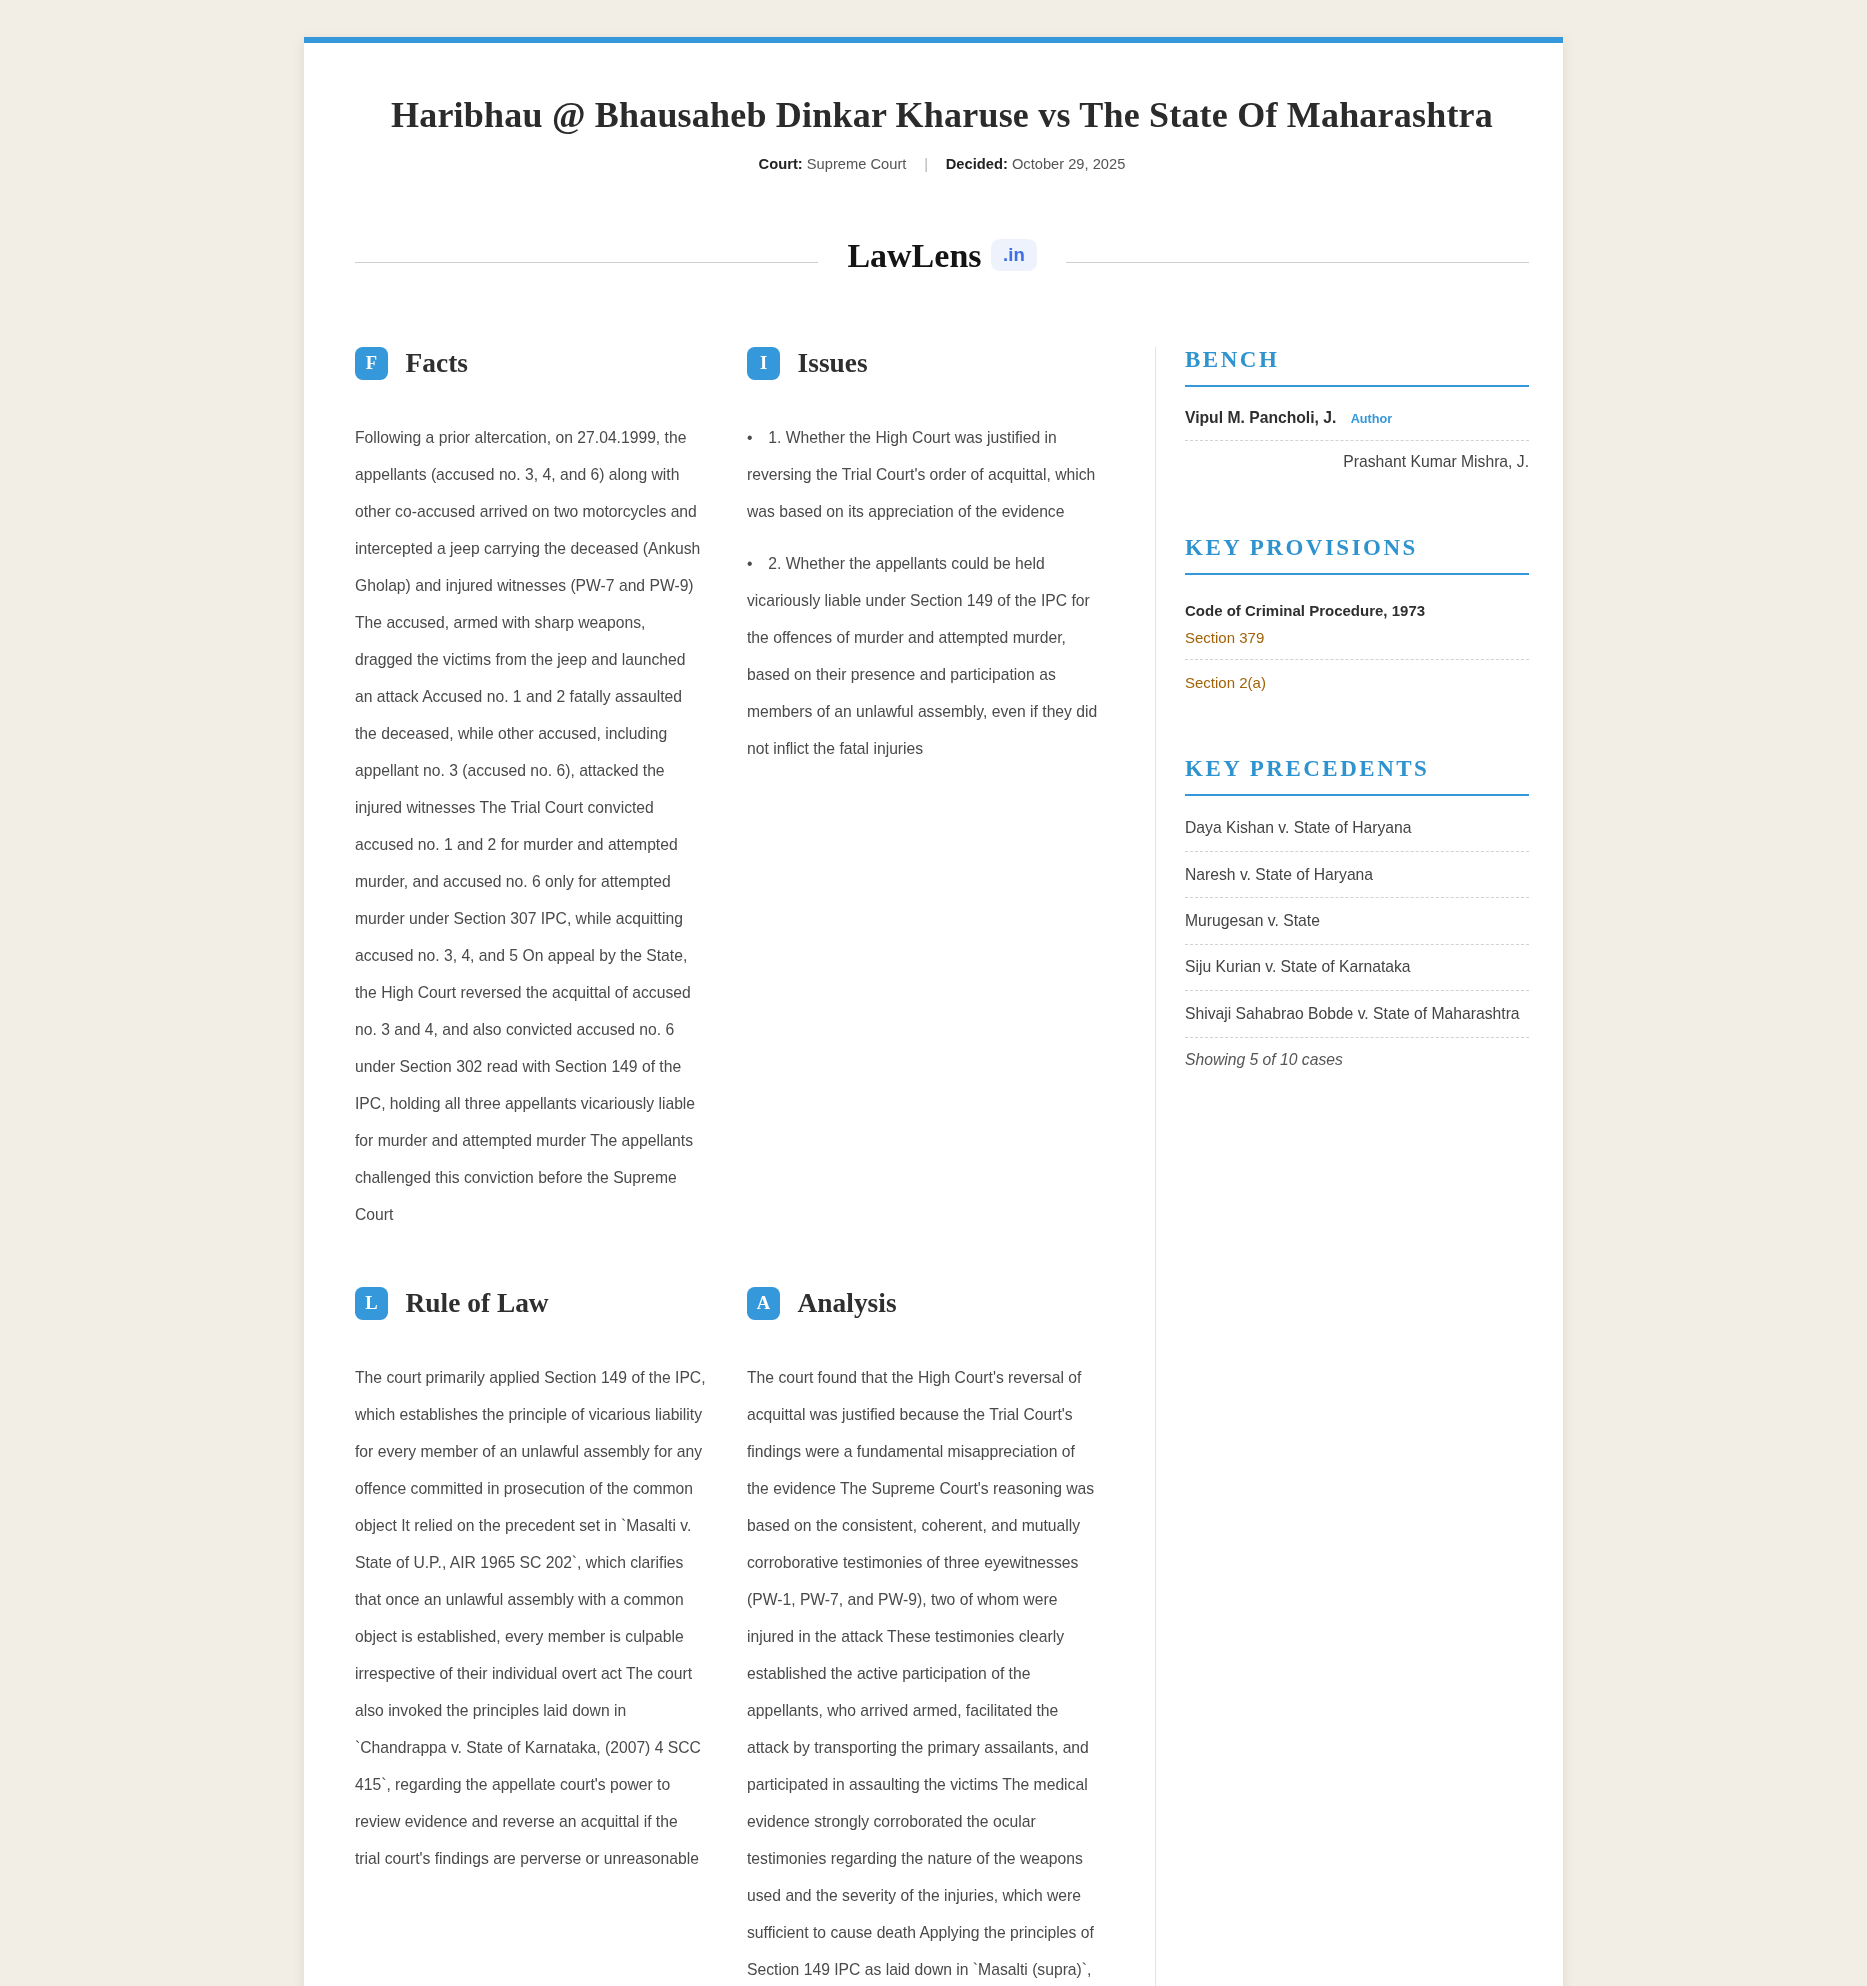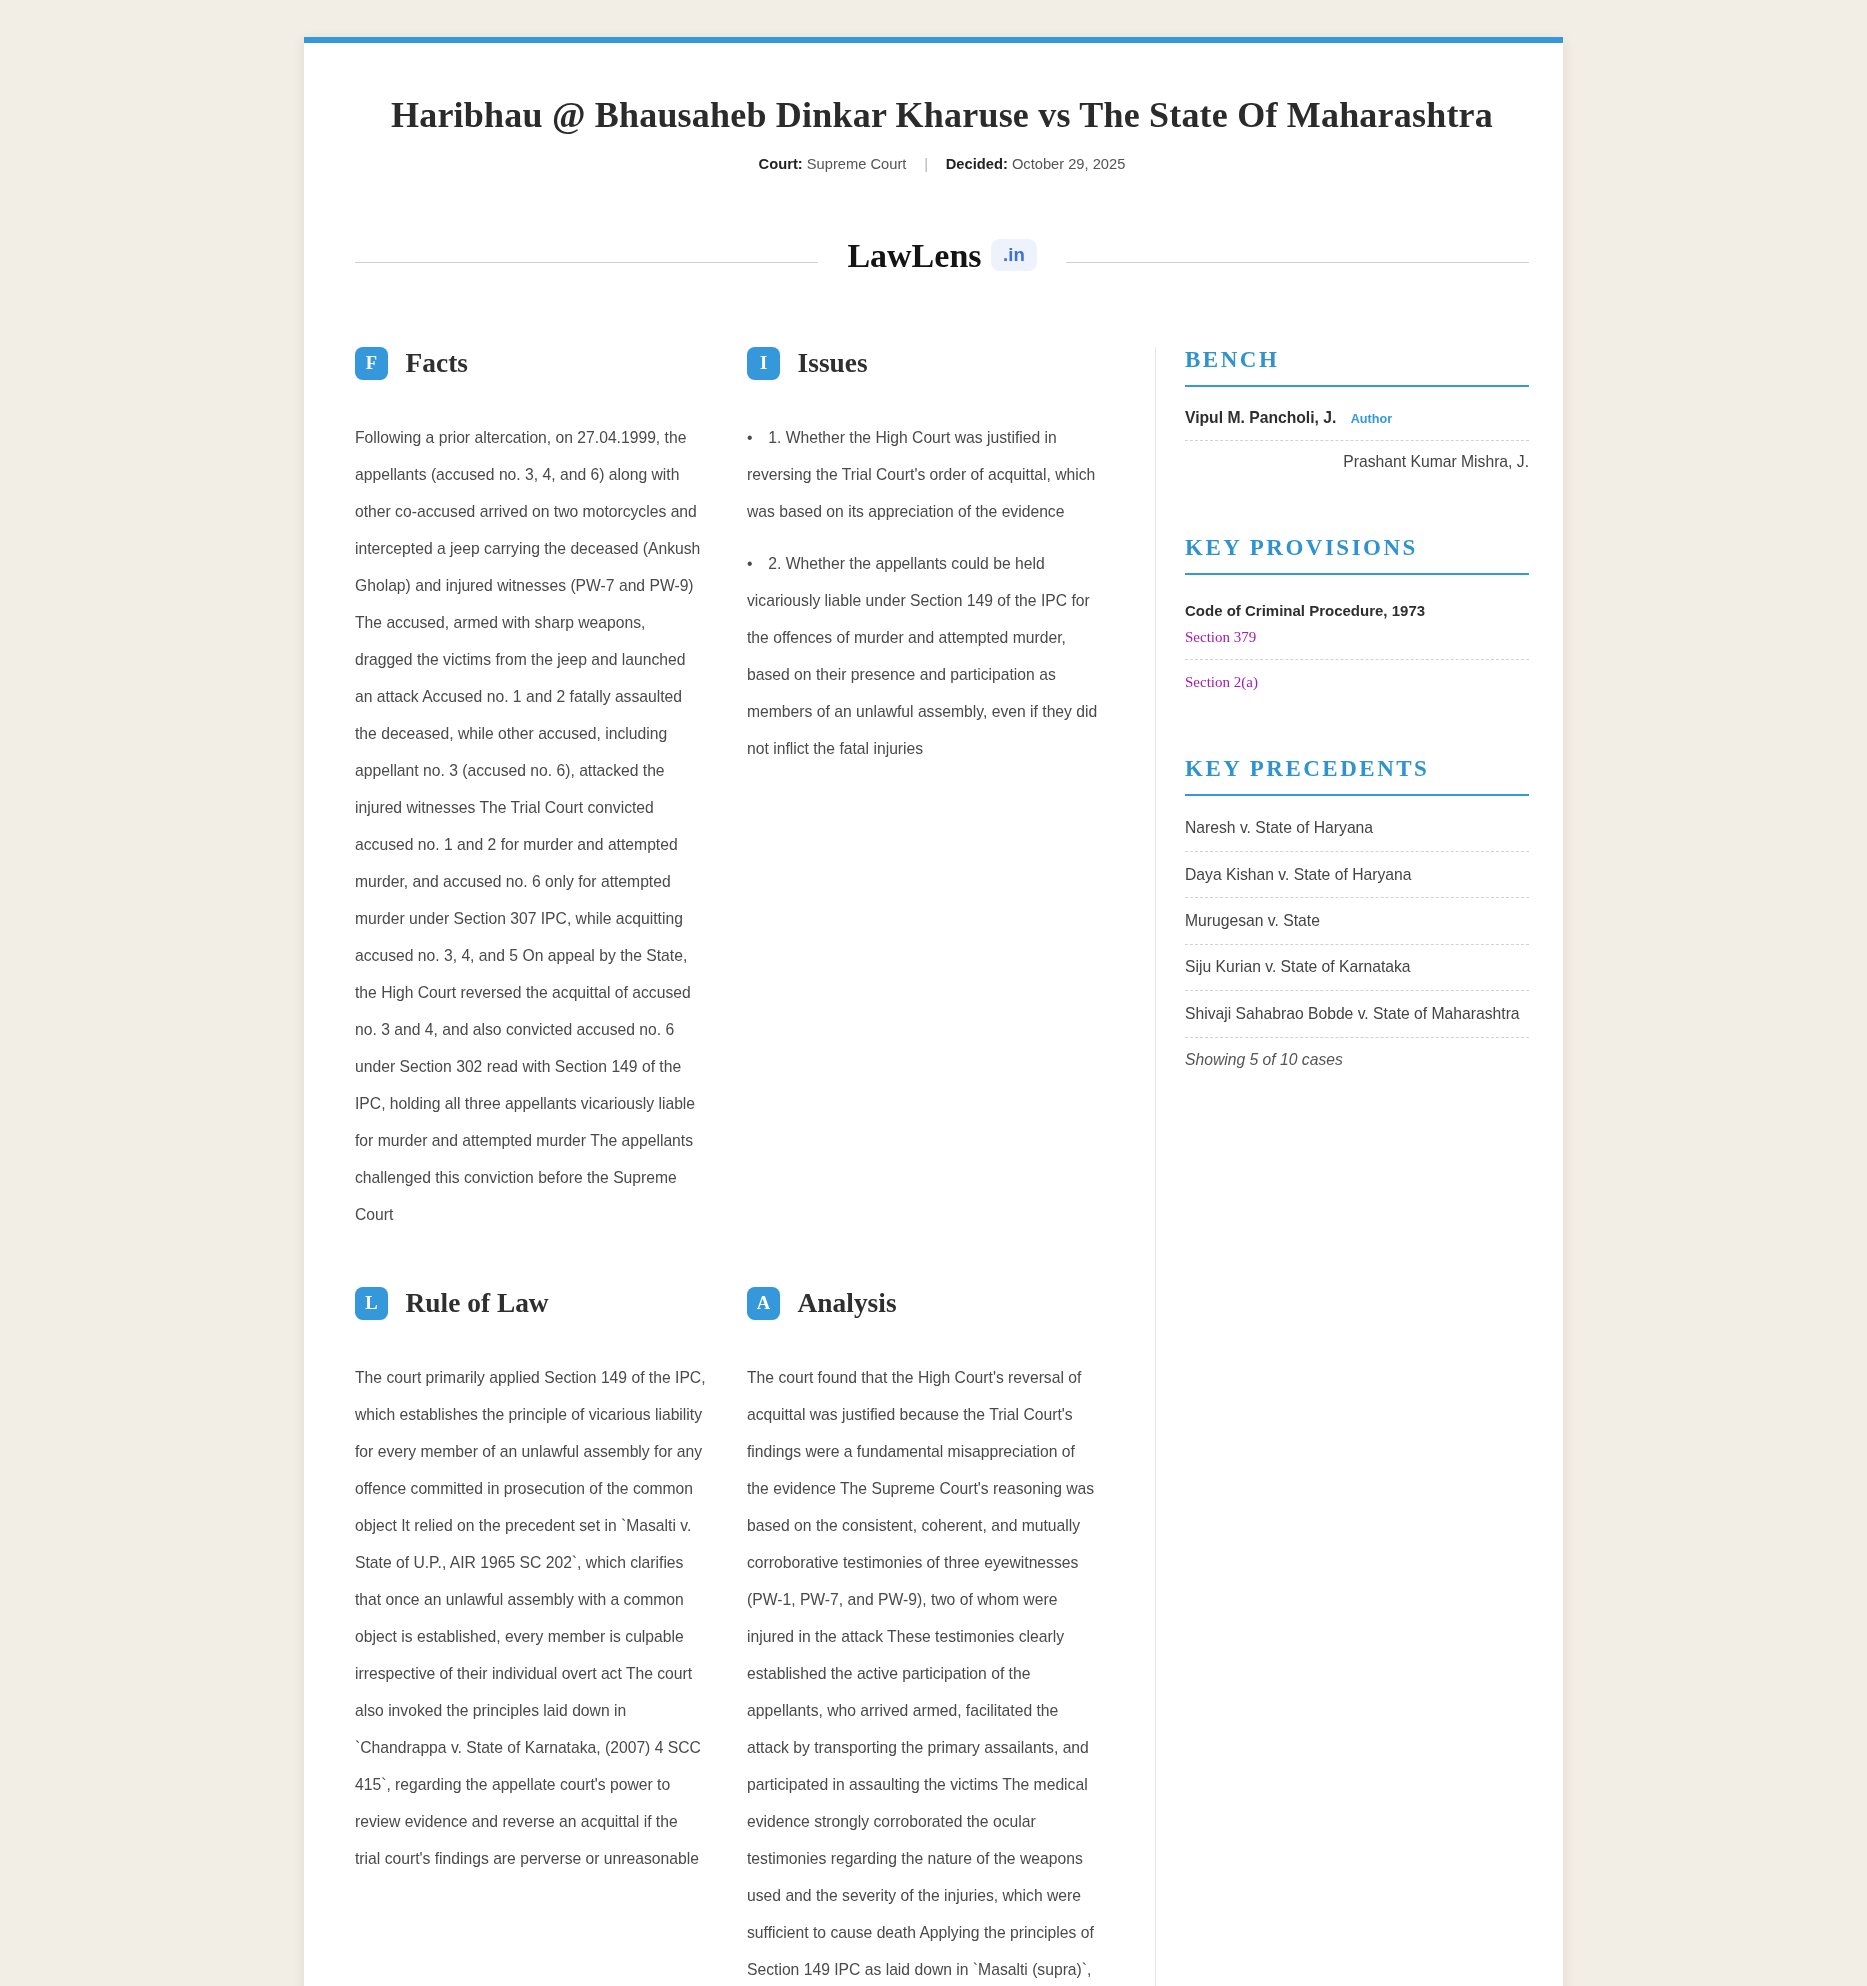--- a/index.html
+++ b/index.html
@@ -139,21 +139,21 @@
   .bench-row { padding: 12.7px 0; }
   .bench-row + .bench-row { border-top: 1px dashed #d2d2d2; text-align: right; }
   .judge-name { font-size: 15.7px; color: #444; }
   .judge-name.bold { font-weight: 700; color: #2f2f2f; }
   .author-tag { color: #3598da; font-size: 12.7px; font-weight: 700; margin-left: 9.8px; }
   .author-tag:empty { display: none; }
 
   .prov-row { padding: 13.7px 0; }
   .prov-row + .prov-row { border-top: 1px dashed #d2d2d2; }
   .prov-name { font-size: 15px; font-weight: 700; color: #2f2f2f; line-height: 1.55; margin-bottom: 6.9px; }
-  .prov-sections { font-size: 15px; color: #a21caf; font-family: Liberation Serif, serif; }
+  .prov-sections { font-size: 15px; color: #a16207; }
 
   .prec-row { padding: 13.7px 0; font-size: 15.7px; color: #444; }
   .prec-row + .prec-row { border-top: 1px dashed #d2d2d2; }
   .prec-note {
     border-top: 1px dashed #d2d2d2;
     padding-top: 13.7px;
     font-style: italic;
     font-size: 15.7px;
     color: #555;
   }
@@ -243,22 +243,22 @@
             <div class="prov-name">Code of Criminal Procedure, 1973</div>
             <div class="prov-sections">Section 379</div>
           </div>
           <div class="prov-row">
             <div class="prov-sections">Section 2(a)</div>
           </div>
         </div>
 
         <div class="side-group">
           <h3 class="side-h">KEY PRECEDENTS</h3>
+          <div class="prec-row">Daya Kishan v. State of Haryana</div>
           <div class="prec-row">Naresh v. State of Haryana</div>
-          <div class="prec-row">Daya Kishan v. State of Haryana</div>
           <div class="prec-row">Murugesan v. State</div>
           <div class="prec-row">Siju Kurian v. State of Karnataka</div>
           <div class="prec-row">Shivaji Sahabrao Bobde v. State of Maharashtra</div>
           <div class="prec-note">Showing 5 of 10 cases</div>
         </div>
 
       </div>
     </div>
 
   </div>

